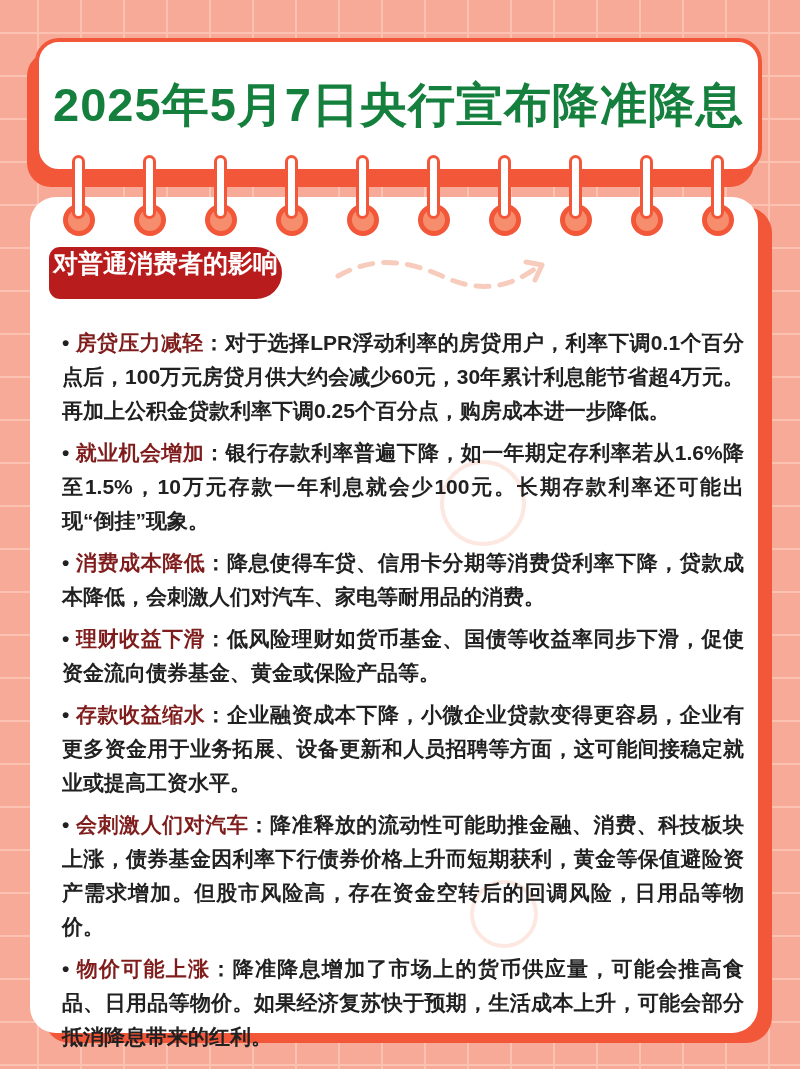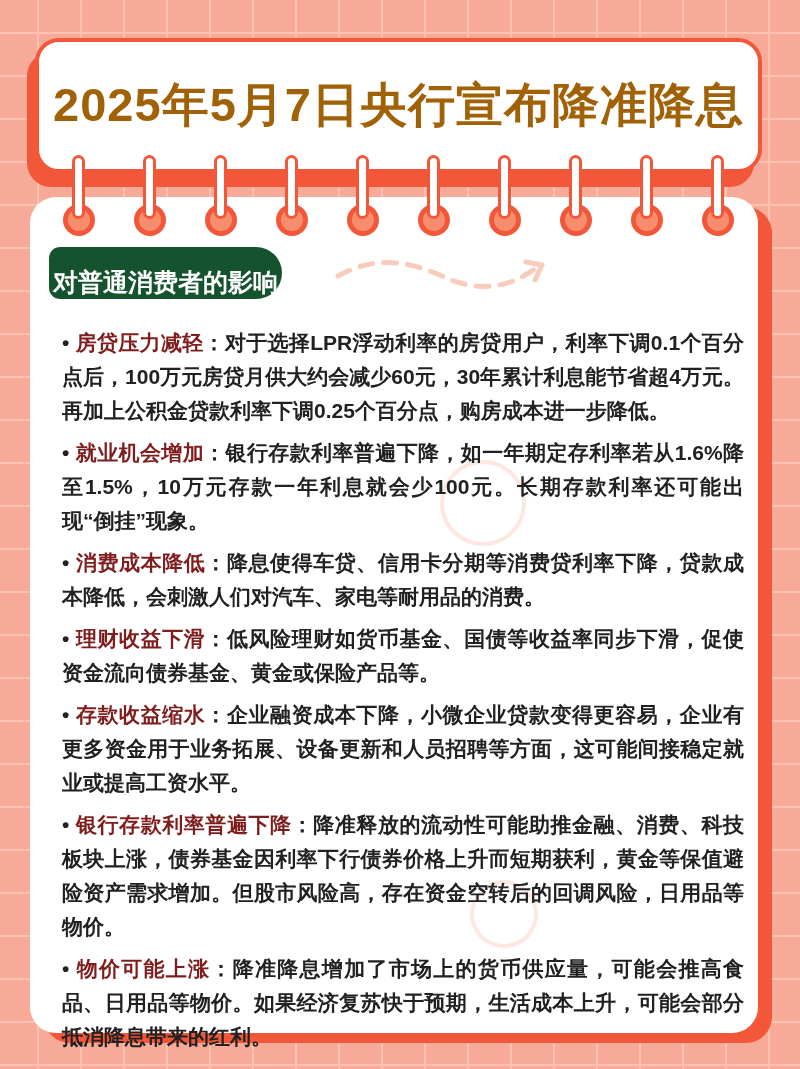--- a/index.html
+++ b/index.html
@@ -16,21 +16,21 @@
   }
   
   .banner{
     position:absolute;left:35px;top:38px;width:719px;height:127px;
     background:#FFFFFF;border:4px solid #F2573A;border-radius:24px;
     box-shadow:-8px 14px 0 0 #F2573A;
     display:flex;align-items:center;justify-content:center;
     z-index:2;
   }
   .banner h1{
-    margin:0;font-size:47px;font-weight:900;color:#a16207;
+    margin:0;font-size:47px;font-weight:900;color:#15803d;
     letter-spacing:1px;white-space:nowrap;
   }
   
   .ring{position:absolute;top:155px;width:32px;height:88px;z-index:6;}
   .ring .dot{
     position:absolute;top:49px;left:0;width:22px;height:22px;
     background:#F68E6D;border:5px solid #F2573A;border-radius:50%;
   }
   .ring .stem{
     position:absolute;top:0;left:9px;width:7px;height:58px;
@@ -50,22 +50,22 @@
   }
   .deco-circle{
     position:absolute;border:4px solid #FCE8E0;border-radius:50%;
     z-index:4;pointer-events:none;
   }
   .deco-c1{left:440px;top:460px;width:78px;height:78px;}
   .deco-c2{left:470px;top:880px;width:60px;height:60px;}
   
   .badge{
     position:absolute;left:49px;top:247px;width:233px;height:52px;
-    background:#14532d;border-radius:12px 28px 28px 12px;
-    display:flex;align-items:flex-end;justify-content:center;
+    background:#b91c1c;border-radius:12px 28px 28px 12px;
+    display:flex;align-items:flex-start;justify-content:center;
     z-index:5;
   }
   .badge span{color:#FFFFFF;font-size:25px;font-weight:700;white-space:nowrap;}
   
   .arrow{position:absolute;left:330px;top:250px;z-index:5;}
   
   .content{
     position:absolute;left:62px;top:326px;width:682px;
     z-index:5;
     font-size:21px;line-height:34px;color:#212121;font-weight:600;
@@ -140,15 +140,15 @@
   <path d="M 8 26 C 40 8, 72 8, 112 26 C 146 42, 176 40, 206 18" fill="none" stroke="#F7CCBD" stroke-width="5" stroke-linecap="round" stroke-dasharray="13 11"></path>
   <path d="M 196 12 L 212 15 L 205 30" fill="none" stroke="#F7CCBD" stroke-width="5" stroke-linecap="round" stroke-linejoin="round"></path>
 </svg>
 
 <div class="content">
   <p><span class="dot-glyph">•</span><span class="term">房贷压力减轻</span><span class="colon">：</span><span class="btext">对于选择LPR浮动利率的房贷用户，利率下调0.1个百分点后，100万元房贷月供大约会减少60元，30年累计利息能节省超4万元。再加上公积金贷款利率下调0.25个百分点，购房成本进一步降低。</span></p>
   <p><span class="dot-glyph">•</span><span class="term">就业机会增加</span><span class="colon">：</span><span class="btext">银行存款利率普遍下降，如一年期定存利率若从1.6%降至1.5%，10万元存款一年利息就会少100元。长期存款利率还可能出现“倒挂”现象。</span></p>
   <p><span class="dot-glyph">•</span><span class="term">消费成本降低</span><span class="colon">：</span><span class="btext">降息使得车贷、信用卡分期等消费贷利率下降，贷款成本降低，会刺激人们对汽车、家电等耐用品的消费。</span></p>
   <p><span class="dot-glyph">•</span><span class="term">理财收益下滑</span><span class="colon">：</span><span class="btext">低风险理财如货币基金、国债等收益率同步下滑，促使资金流向债券基金、黄金或保险产品等。</span></p>
   <p><span class="dot-glyph">•</span><span class="term">存款收益缩水</span><span class="colon">：</span><span class="btext">企业融资成本下降，小微企业贷款变得更容易，企业有更多资金用于业务拓展、设备更新和人员招聘等方面，这可能间接稳定就业或提高工资水平。</span></p>
-  <p><span class="dot-glyph">•</span><span class="term">银行存款利率普遍下降</span><span class="colon">：</span><span class="btext">降准释放的流动性可能助推金融、消费、科技板块上涨，债券基金因利率下行债券价格上升而短期获利，黄金等保值避险资产需求增加。但股市风险高，存在资金空转后的回调风险，日用品等物价。</span></p>
+  <p><span class="dot-glyph">•</span><span class="term">会刺激人们对汽车</span><span class="colon">：</span><span class="btext">降准释放的流动性可能助推金融、消费、科技板块上涨，债券基金因利率下行债券价格上升而短期获利，黄金等保值避险资产需求增加。但股市风险高，存在资金空转后的回调风险，日用品等物价。</span></p>
   <p><span class="dot-glyph">•</span><span class="term">物价可能上涨</span><span class="colon">：</span><span class="btext">降准降息增加了市场上的货币供应量，可能会推高食品、日用品等物价。如果经济复苏快于预期，生活成本上升，可能会部分抵消降息带来的红利。</span></p>
 </div>
 
 </body></html>

